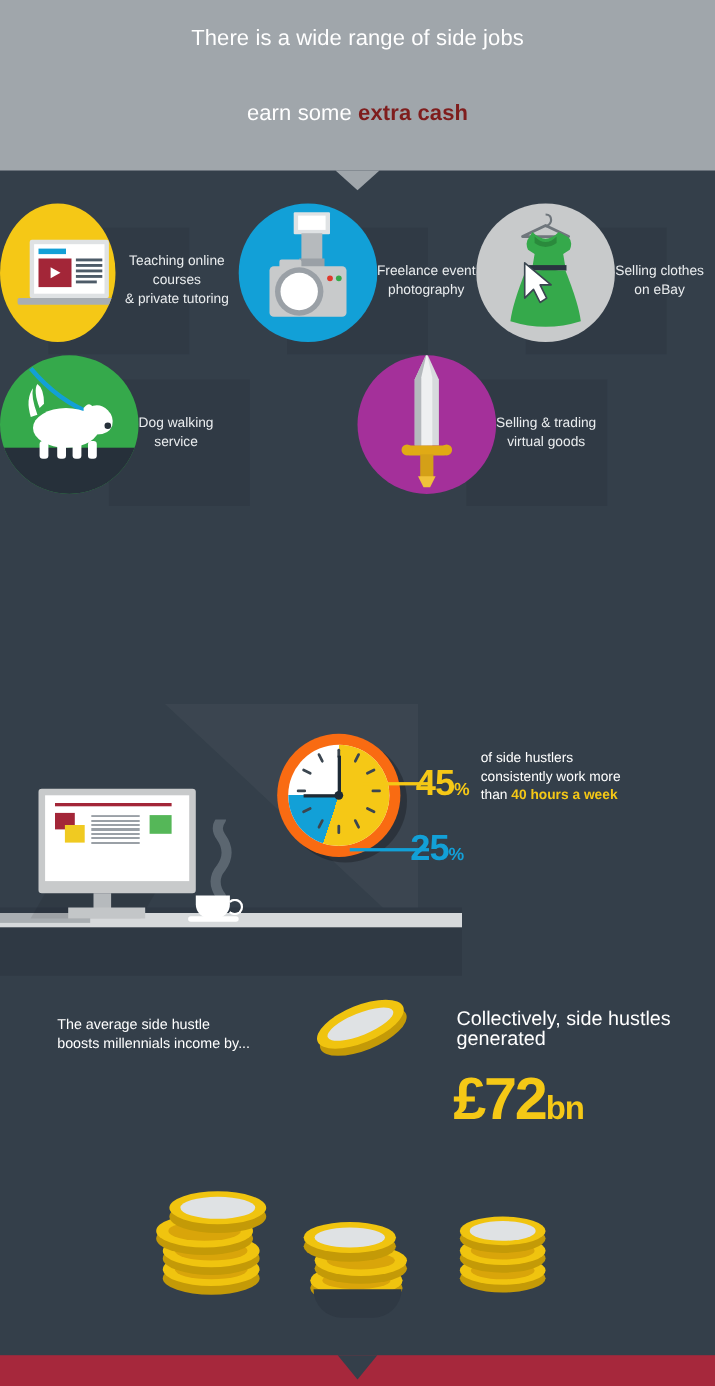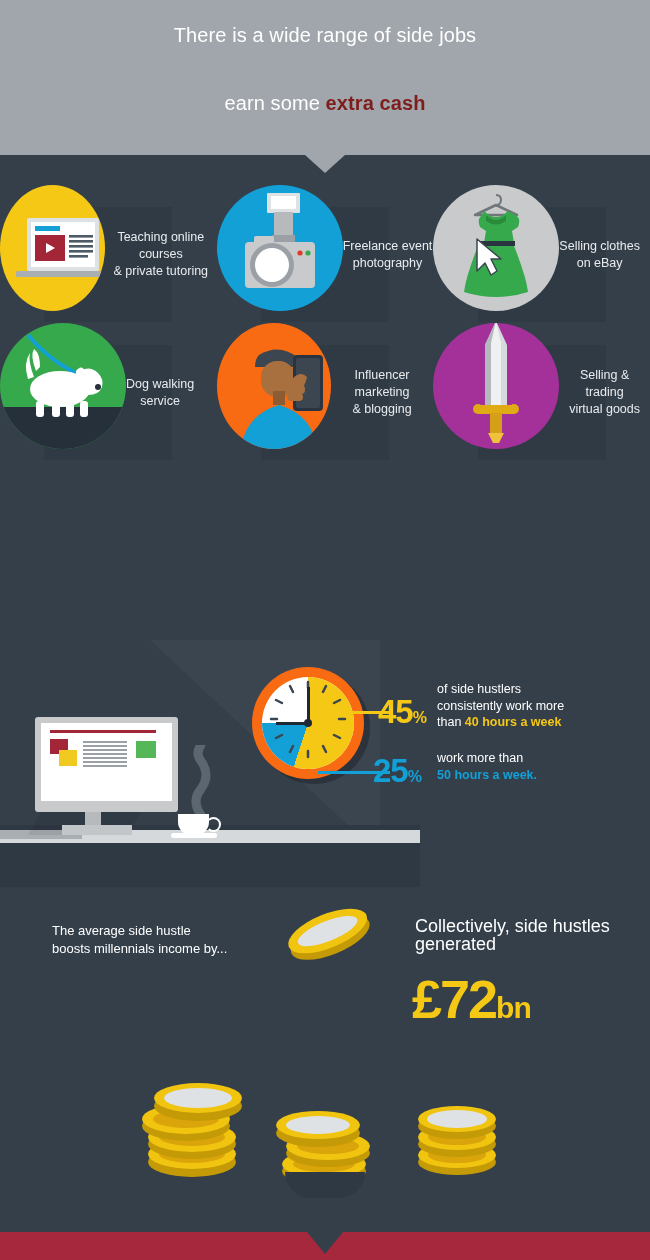--- a/index.html
+++ b/index.html
@@ -516,40 +516,20 @@
             <rect x="80" y="78" width="8" height="16" rx="3" fill="#ffffff"></rect>
             <path d="M34 54 q-6 -16 -4 -24 q-7 10 -2 26 Z" fill="#ffffff"></path>
           </svg>
         </div>
         <div class="icon-label">
           <span>Dog walking</span><br>
           <span>service</span>
         </div>
       </div>
 
-      <div class="icon-cell">
-        <div class="icon-backplate"></div>
-        <div class="icon-circle c-orange">
-          <svg width="126" height="126" viewBox="0 0 126 126">
-            <path d="M42 32 q20 -12 38 2 q4 4 4 10 l-46 0 q0 -8 4 -12 Z" fill="#3b4650"></path>
-            <rect x="44" y="38" width="34" height="36" rx="16" fill="#a9703f"></rect>
-            <rect x="56" y="68" width="12" height="14" fill="#8d5c33"></rect>
-            <path d="M24 126 q4 -34 38 -44 q34 10 38 44 Z" fill="#12a0d7"></path>
-            <rect x="76" y="32" width="30" height="56" rx="4" fill="#2a3440"></rect>
-            <rect x="79" y="35" width="24" height="50" rx="2" fill="#3b4650"></rect>
-            <path d="M72 60 q10 -14 18 -6 q-2 10 -8 14 q-8 2 -10 -8 Z" fill="#a9703f"></path>
-            <rect x="70" y="62" width="18" height="9" rx="4" fill="#a9703f"></rect>
-            <rect x="70" y="70" width="16" height="8" rx="4" fill="#a9703f"></rect>
-          </svg>
-        </div>
-        <div class="icon-label">
-          <span>Influencer marketing</span><br>
-          <span>&amp; blogging</span>
-        </div>
-      </div>
 
       <div class="icon-cell">
         <div class="icon-backplate"></div>
         <div class="icon-circle c-purple">
           <svg width="126" height="126" viewBox="0 0 126 126">
             <polygon points="63,-2 74,22 74,82 52,82 52,22" fill="#d7dadd"></polygon>
             <polygon points="63,-2 63,82 52,82 52,22" fill="#b4b9bd"></polygon>
             <polygon points="63,-2 68,20 68,82 58,82 58,20" fill="#eef0f1"></polygon>
             <rect x="43" y="82" width="40" height="9" rx="4" fill="#e0aa15"></rect>
             <circle cx="45" cy="86" r="5" fill="#e0aa15"></circle>
@@ -632,24 +612,20 @@
   </div>
   <div class="stat-copy copy-45">
     <span>of side hustlers</span><br>
     <span>consistently work more</span><br>
     <span>than </span><span class="em-yellow">40 hours a week</span>
   </div>
 
   <div class="stat-pct pct-25">
     <span class="num">25</span><span class="sym">%</span>
   </div>
-  <div class="stat-copy copy-25">
-    <span>work more than</span><br>
-    <span class="em-blue">50 hours a week.</span>
-  </div>
 
   <div class="money-left-copy">
     <span>The average side hustle</span><br>
     <span>boosts millennials income by...</span>
   </div>
 
   <div style="position:absolute;left:278px;top:893px;">
     <svg width="100" height="78" viewBox="0 0 100 78">
       <g transform="rotate(-22 50 39)">
         <ellipse cx="50" cy="45" rx="42" ry="17" fill="#c49a07"></ellipse>

